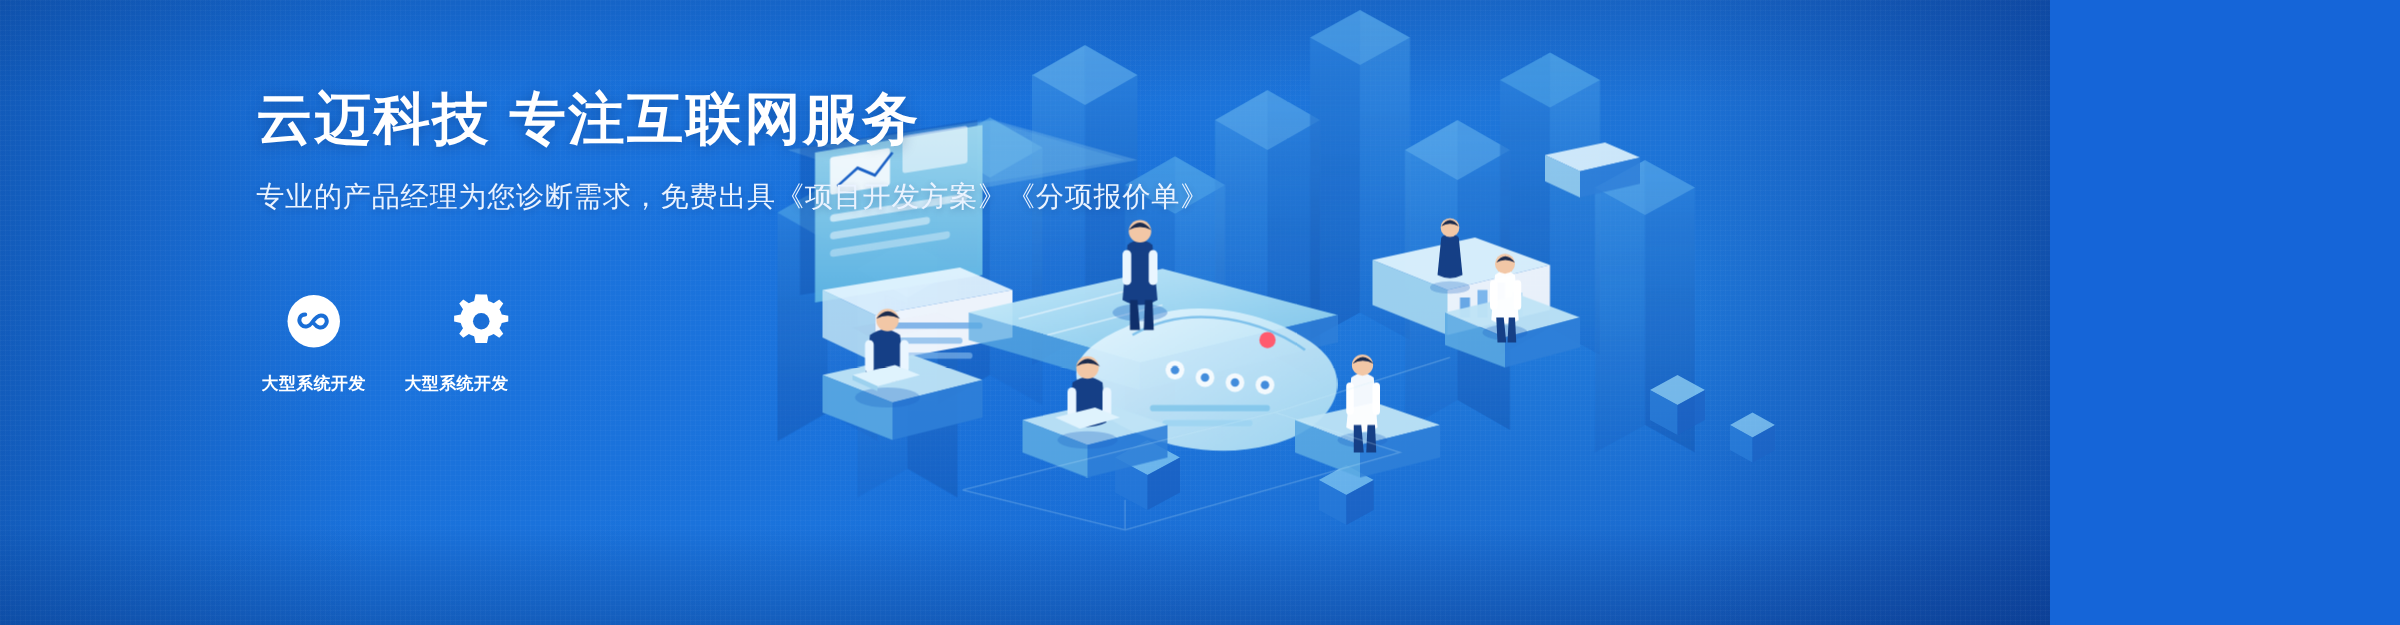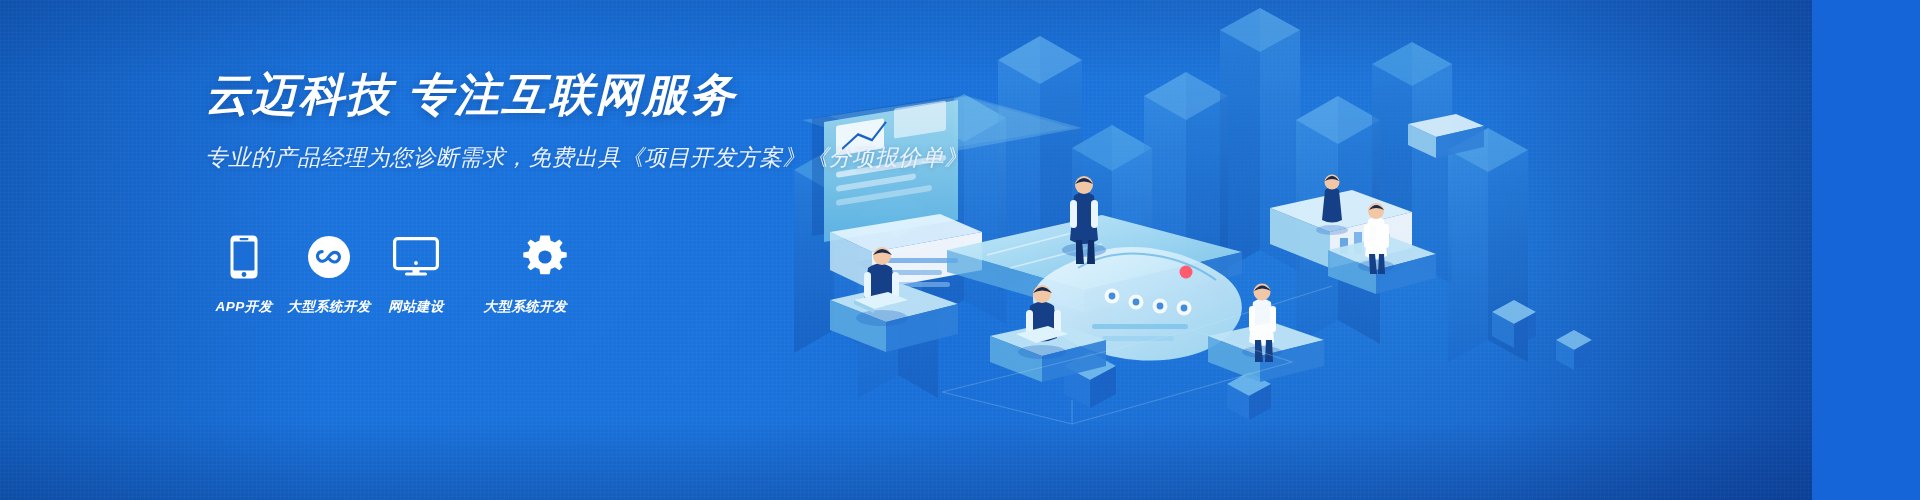--- a/index.html
+++ b/index.html
@@ -2,26 +2,25 @@
 <html><head>
 <meta charset="utf-8">
 <style>
   * { margin:0; padding:0; box-sizing:border-box; }
   html,body { width:1920px; height:500px; overflow:hidden; }
   body {
     font-family:"Liberation Sans","DejaVu Sans",sans-serif;
     background:#1565d8;
   }
   .banner {
-    position:relative; width:1812px; height:500px; overflow:hidden;
+    position:relative; width:1640px; height:500px; overflow:hidden;
     background:
       radial-gradient(ellipse 900px 620px at 78% 48%, rgba(40,140,230,0.55) 0%, rgba(28,110,210,0.12) 55%, rgba(0,0,0,0) 76%),
       radial-gradient(ellipse 1100px 700px at 14% 42%, rgba(35,120,225,0.45) 0%, rgba(20,95,200,0.10) 60%, rgba(0,0,0,0) 80%),
       linear-gradient(118deg, #1168cf 0%, #1670da 24%, #1a74dd 46%, #1a6ed6 62%, #1560c8 80%, #104fb4 100%);
-    font-style: italic;
   }
   .banner::after{
     content:""; position:absolute; inset:0; pointer-events:none;
     background-image:
       linear-gradient(rgba(255,255,255,0.028) 1px, rgba(0,0,0,0) 1px),
       linear-gradient(90deg, rgba(255,255,255,0.028) 1px, rgba(0,0,0,0) 1px);
     background-size:4px 4px, 4px 4px;
     opacity:.85;
   }
   .vignette{
@@ -339,54 +338,32 @@
 
   <div class="copy">
     <div class="title">云迈科技 专注互联网服务</div>
     <div class="subtitle">
       <div class="sub-line">专业的产品经理为您诊断需求，免费出具《项目开发方案》《分项报价单》</div>
     </div>
   </div>
 
   <div class="services">
 
-    <div class="service" style="width:78px;">
-      <span class="svc-icon">
-        <svg width="30" height="46" viewBox="0 0 30 46">
-          <rect x="1.5" y="1.5" width="27" height="43" rx="4.5" fill="#ffffff"></rect>
-          <rect x="4.5" y="7.5" width="21" height="29" rx="1" fill="#1a6ed6"></rect>
-          <rect x="10.5" y="4" width="9" height="2.2" rx="1.1" fill="#1a6ed6"></rect>
-          <circle cx="15" cy="40.5" r="2.4" fill="#1a6ed6"></circle>
-        </svg>
-      </span>
-      <span class="svc-label">APP开发</span>
-    </div>
 
     <div class="service" style="width:92px;">
       <span class="svc-icon">
         <svg width="44" height="44" viewBox="0 0 44 44">
           <circle cx="22" cy="22" r="21" fill="#ffffff"></circle>
           <path d="M15.2 16.6 c-4.6 0 -6.2 5.2 -3.1 8.2 c2.7 2.7 6.6 1.1 8.3 -1.4 c1.9 -2.7 4 -6 7.3 -6 c4.6 0 6.2 5.2 3.1 8.2 c-2.7 2.7 -6.6 1.1 -8.3 -1.4" fill="none" stroke="#1a6ed6" stroke-width="3.1" stroke-linecap="round"></path>
         </svg>
       </span>
       <span class="svc-label">大型系统开发</span>
     </div>
 
 
-    <div class="service" style="width:82px;">
-      <span class="svc-icon">
-        <svg width="46" height="40" viewBox="0 0 46 40">
-          <rect x="1.6" y="1.6" width="42.8" height="30" rx="3.2" fill="none" stroke="#ffffff" stroke-width="3.2"></rect>
-          <circle cx="23" cy="26" r="1.9" fill="#ffffff"></circle>
-          <rect x="19.5" y="31.5" width="7" height="4.5" fill="#ffffff"></rect>
-          <rect x="12" y="35.4" width="22" height="3.2" rx="1.6" fill="#ffffff"></rect>
-        </svg>
-      </span>
-      <span class="svc-label">网站建设</span>
-    </div>
 
     <div class="service" style="width:110px;align-items:flex-end;">
       <span class="svc-icon">
         <svg width="44" height="44" viewBox="0 0 44 44">
           <path d="M22 0.5 l4.6 0 l1.1 5.3 a16.5 16.5 0 0 1 4.2 1.8 l4.5 -3 l3.2 3.2 l-3 4.5 a16.5 16.5 0 0 1 1.8 4.2 l5.3 1.1 l0 4.6 l-5.3 1.1 a16.5 16.5 0 0 1 -1.8 4.2 l3 4.5 l-3.2 3.2 l-4.5 -3 a16.5 16.5 0 0 1 -4.2 1.8 l-1.1 5.3 l-4.6 0 l-4.6 0 l-1.1 -5.3 a16.5 16.5 0 0 1 -4.2 -1.8 l-4.5 3 l-3.2 -3.2 l3 -4.5 a16.5 16.5 0 0 1 -1.8 -4.2 l-5.3 -1.1 l0 -4.6 l5.3 -1.1 a16.5 16.5 0 0 1 1.8 -4.2 l-3 -4.5 l3.2 -3.2 l4.5 3 a16.5 16.5 0 0 1 4.2 -1.8 l1.1 -5.3 Z" fill="#ffffff"></path>
           <circle cx="22" cy="22" r="6.6" fill="#1a6ed6"></circle>
         </svg>
       </span>
       <span class="svc-label">大型系统开发</span>
     </div>

